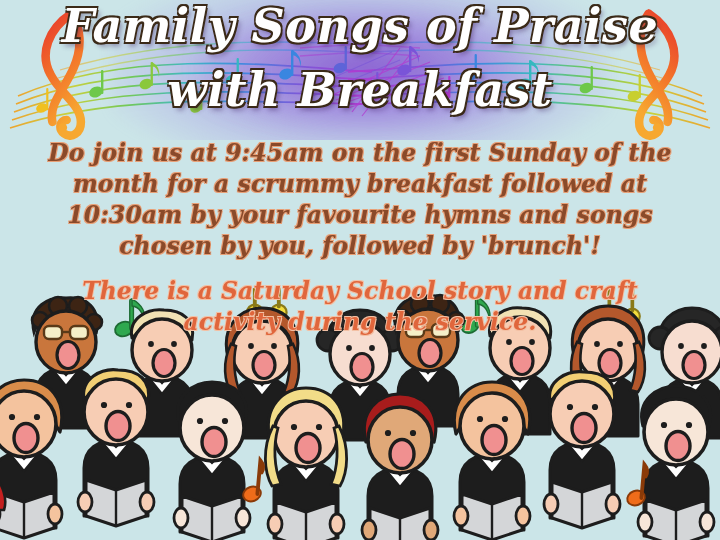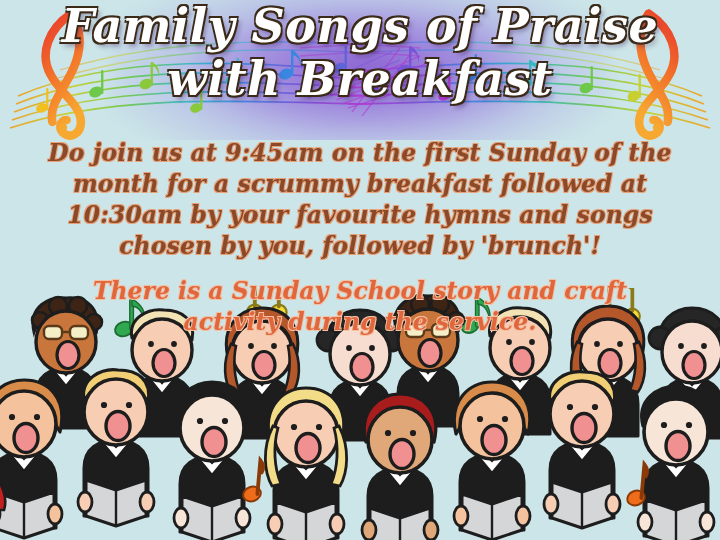--- a/index.html
+++ b/index.html
@@ -57,21 +57,21 @@
     line-height:.98;
     text-shadow:
       -1.6px -1.6px 0 #3b2a18,
        1.6px -1.6px 0 #3b2a18,
       -1.6px  1.6px 0 #3b2a18,
        1.6px  1.6px 0 #3b2a18,
        0 0 2px #3b2a18,
        3px 4px 5px rgba(60,30,90,.45);
   }
   .title-line.l1{font-size:46px;}
-  .title-line.l2{font-size:46px;margin-top:8px;}
+  .title-line.l2{font-size:46px;margin-top:19px;}
 
   
   #body-text{
     position:absolute;left:0;top:138px;width:720px;
     text-align:center;z-index:7;
   }
   .para1{
     font-family:"DejaVu Serif", serif;
     font-style:italic;font-weight:bold;
     font-size:23.5px;line-height:1.32;
@@ -258,21 +258,21 @@
     </svg>
   </div>
 
   <div id="title-block">
     <div class="title-line l1">Family Songs of Praise</div>
     <div class="title-line l2">with Breakfast</div>
   </div>
 
   <div id="body-text">
     <div class="para1">Do join us at 9:45am on the first Sunday of the month for a scrummy breakfast followed at 10:30am by your favourite hymns and songs chosen by you, followed by 'brunch'!</div>
-    <div class="para2">There is a Sunday School story and craft activity during the service.</div>
+    <div class="para2">There is a Saturday School story and craft activity during the service.</div>
   </div>
 
   <div id="choir">
     <svg width="720" height="252" viewBox="0 0 720 252">
       <defs>
 
         <g id="kidBack">
 
           <path d="M-30 54 C -30 34, -16 26, 0 26 C 16 26, 30 34, 30 54 L 30 86 L -30 86 Z" fill="#1d1d1d" stroke="#1d1d1d" stroke-width="3" stroke-linejoin="round"></path>
 

